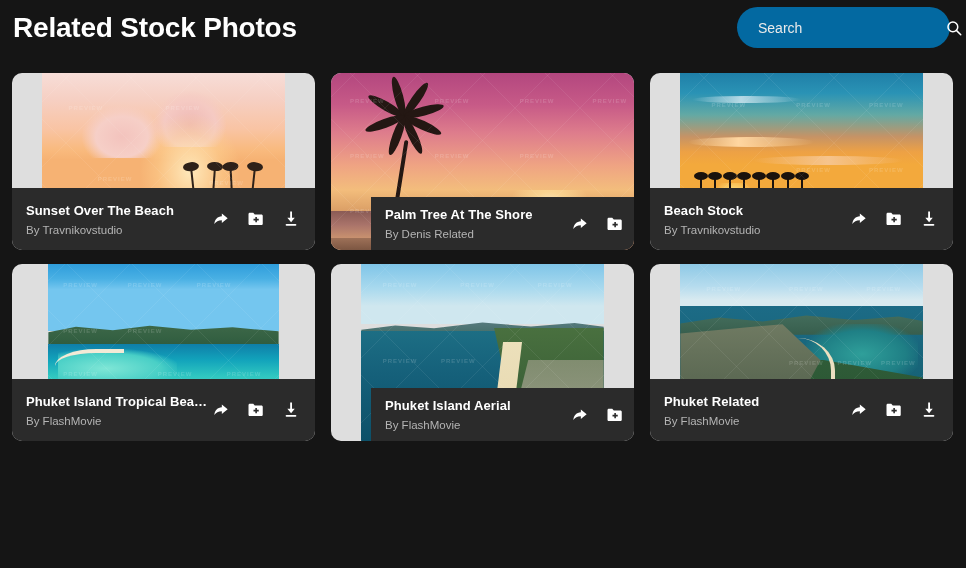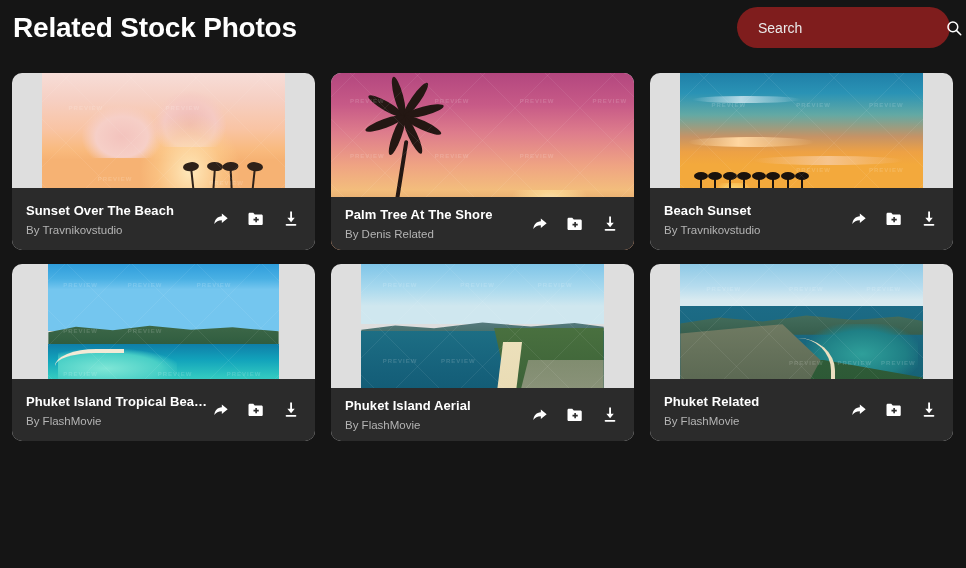--- a/index.html
+++ b/index.html
@@ -16,21 +16,21 @@
     position: absolute; left: 0; top: 0; width: 966px; height: 62px;
   }
   .page-title {
     position: absolute; left: 13px; top: 12px;
     font-size: 28px; font-weight: bold; color: #ffffff;
     letter-spacing: -0.2px;
   }
   .search-box {
     position: absolute; right: 16px; top: 7px;
     width: 213px; height: 41px;
-    background: #7f1d1d; border-radius: 21px;
+    background: #0369a1; border-radius: 21px;
     display: flex; align-items: center;
   }
   .search-input {
     flex: 1; background: transparent; border: none; outline: none;
     color: #ffffff; font-size: 14px;
     font-family: "Liberation Sans", sans-serif;
     padding: 0 6px 0 21px;
   }
   .search-input::placeholder { color: #eaeaea; opacity: 1; }
   .search-icon { width: 34px; display: flex; align-items: center; justify-content: center; cursor: pointer; }
@@ -62,21 +62,21 @@
   .pic.w-wide { width: 80%; }
   .pic.w-narrow { width: 76%; }
 
   .caption {
     position: absolute; left: 0; bottom: 0; width: 100%;
     background: #2b2b2b;
     display: flex; align-items: center; justify-content: space-between;
     padding: 0 14px;
   }
   .cap-tall { height: 62px; }
-  .cap-short { height: 53px; }
+  .cap-short { height: 53px; margin-left: 40px; }
   .cap-text { min-width: 0; }
   .cap-title {
     font-size: 13px; font-weight: bold; color: #ffffff;
     white-space: nowrap; overflow: hidden; text-overflow: ellipsis;
     max-width: 195px; letter-spacing: 0.1px;
   }
   .cap-author {
     margin-top: 6px; font-size: 11.5px; color: #b4b4b4;
     white-space: nowrap; overflow: hidden; text-overflow: ellipsis;
     max-width: 195px;
@@ -342,21 +342,21 @@
             <span style="left:55%;top:18%">PREVIEW</span>
             <span style="left:85%;top:18%">PREVIEW</span>
             <span style="left:55%;top:55%">PREVIEW</span>
             <span style="left:85%;top:55%">PREVIEW</span>
             <span style="left:68%;top:85%">PREVIEW</span>
           </div>
         </div>
       </div>
       <div class="caption cap-tall">
         <div class="cap-text">
-          <div class="cap-title">Beach Sunset</div>
+          <div class="cap-title">Beach Stock</div>
           <div class="cap-author">By Travnikovstudio</div>
         </div>
         <div class="cap-actions">
           <svg class="act" viewBox="0 0 24 24" fill="#ffffff">
             <path d="M13 5.5v3.2C7.8 9.1 4.6 12.4 4 18c1.9-3.1 4.8-4.6 9-4.6v3.4l7-5.6z"></path>
           </svg>
           <svg class="act" viewBox="0 0 24 24" fill="#ffffff">
             <path d="M3 6.2c0-.9.7-1.6 1.6-1.6h4.1l1.8 2.1h8c.9 0 1.6.7 1.6 1.6v9.4c0 .9-.7 1.6-1.6 1.6H4.6c-.9 0-1.6-.7-1.6-1.6V6.2z"></path>
             <path d="M11.2 9.6h1.9v2.2h2.2v1.9h-2.2v2.2h-1.9v-2.2H9v-1.9h2.2V9.6z" fill="#2b2b2b"></path>
           </svg>

